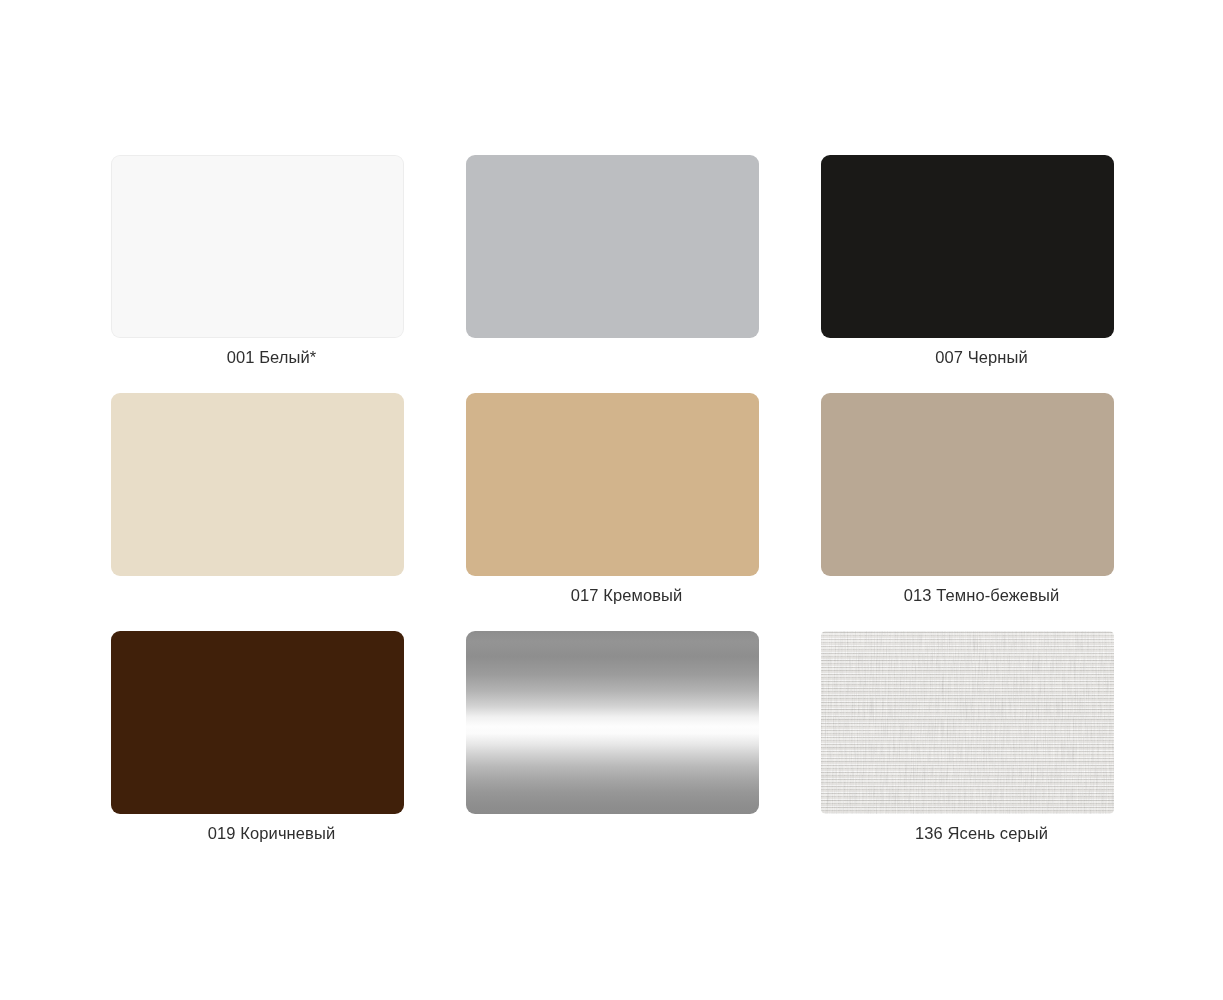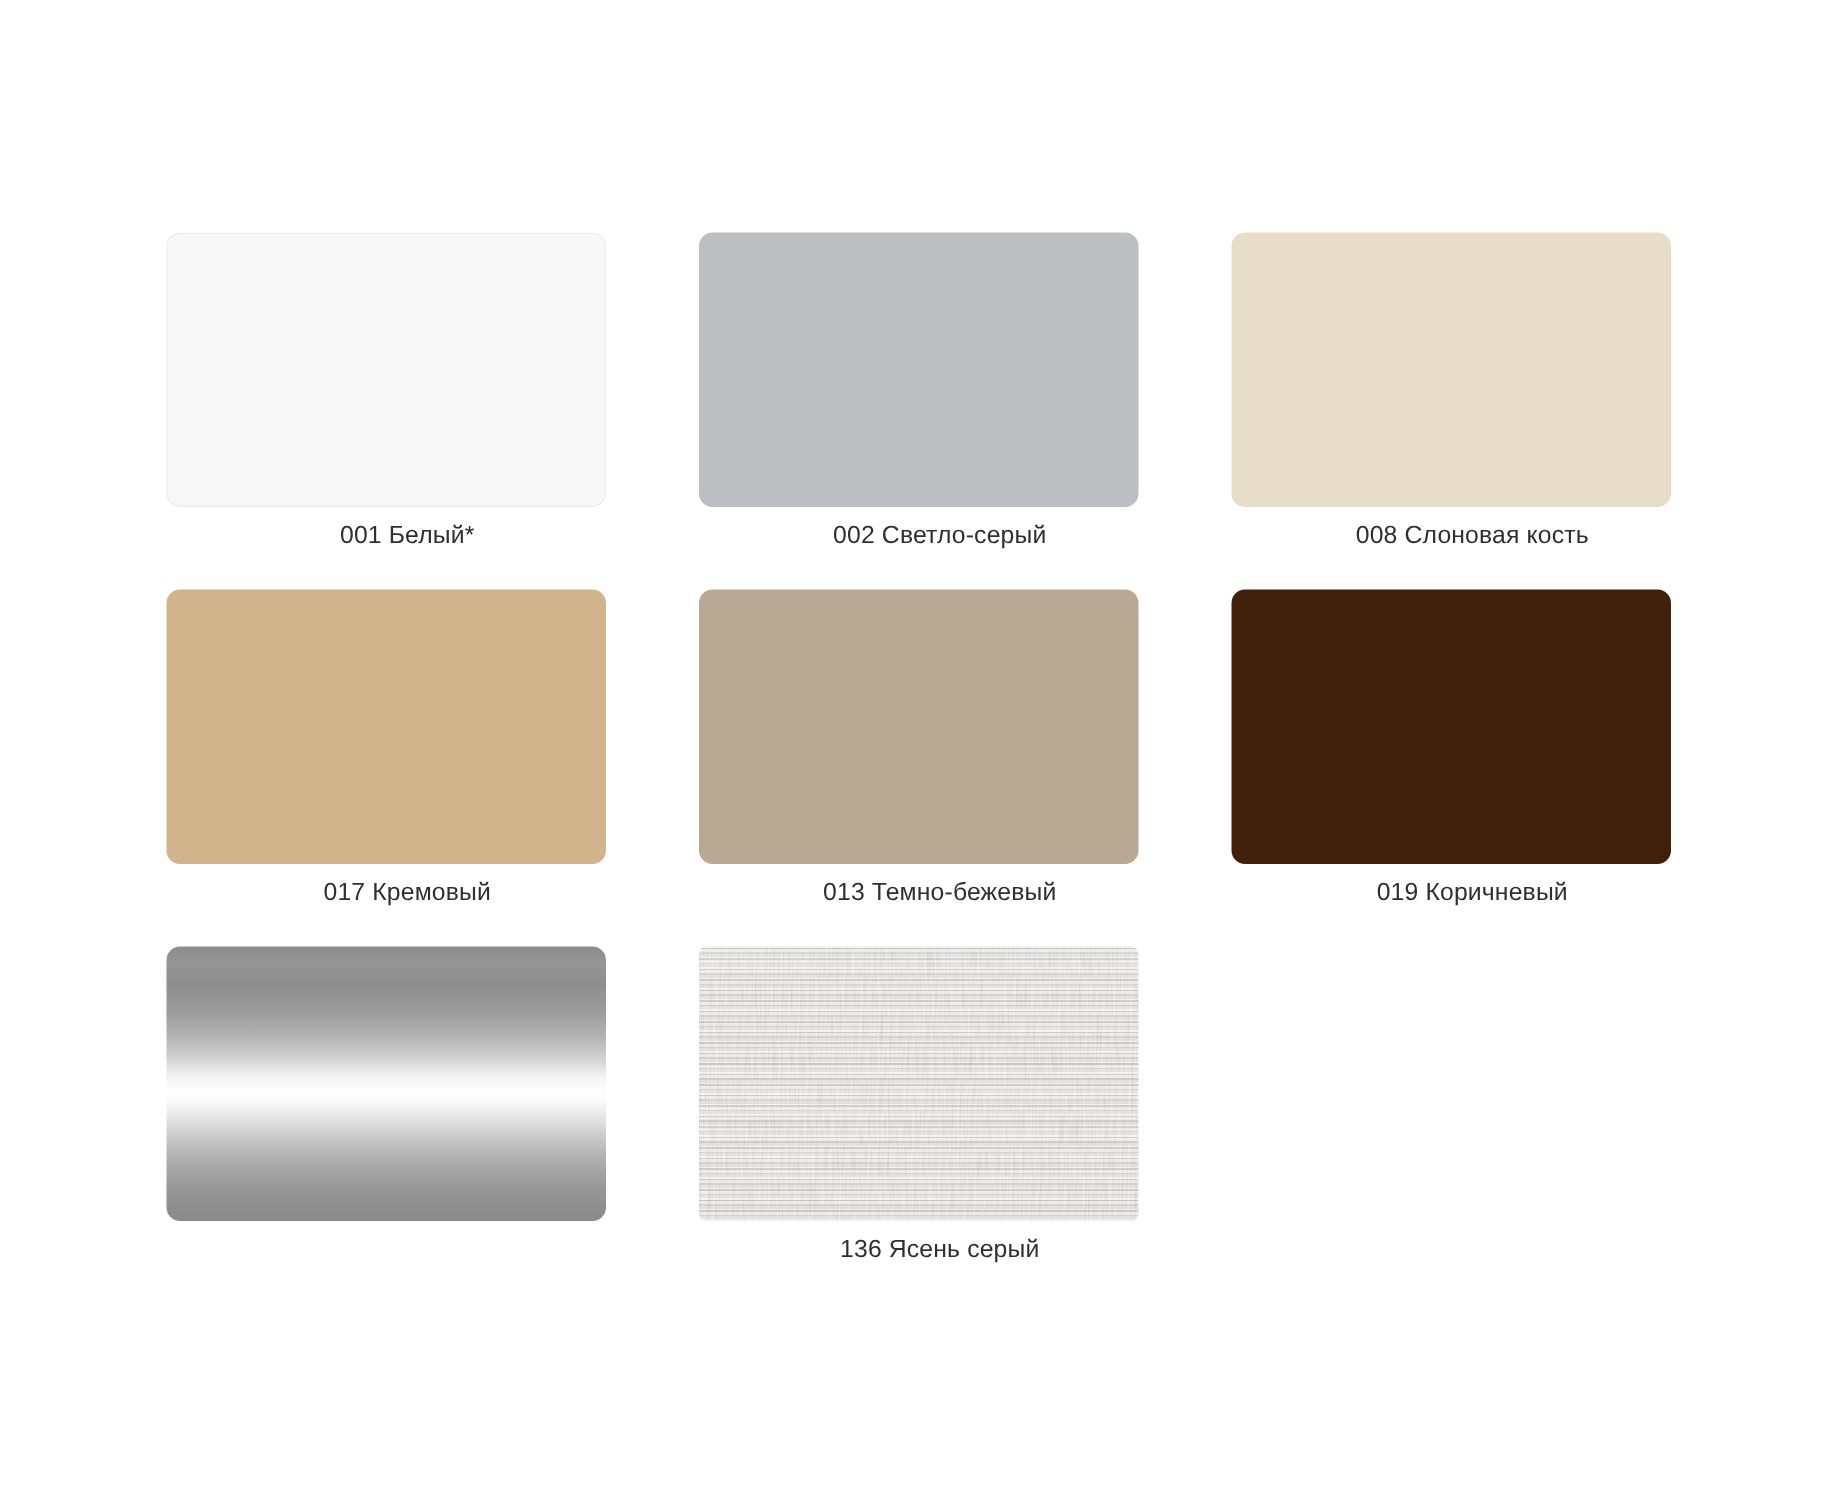--- a/index.html
+++ b/index.html
@@ -147,25 +147,27 @@
 <body>
 
 <div class="palette-sheet">
   <div class="swatch-grid" id="swatch-grid">
       <div class="swatch-cell">
         <div class="swatch-chip is-pale" style="background-color: rgb(248, 248, 248);"></div>
         <div class="swatch-label">001 Белый*</div>
       </div>
       <div class="swatch-cell">
         <div class="swatch-chip" style="background-color: rgb(188, 190, 193);"></div>
-        <div class="swatch-label">002 Светло-серый</div>
+      </div>
+      <div class="swatch-cell">
+        <div class="swatch-chip" style="background-color: rgb(26, 25, 23);"></div>
+        <div class="swatch-label">007 Черный</div>
       </div>
       <div class="swatch-cell">
         <div class="swatch-chip" style="background-color: rgb(232, 221, 200);"></div>
-        <div class="swatch-label">008 Слоновая кость</div>
       </div>
       <div class="swatch-cell">
         <div class="swatch-chip" style="background-color: rgb(210, 180, 140);"></div>
         <div class="swatch-label">017 Кремовый</div>
       </div>
       <div class="swatch-cell">
         <div class="swatch-chip" style="background-color: rgb(185, 168, 148);"></div>
         <div class="swatch-label">013 Темно-бежевый</div>
       </div>
       <div class="swatch-cell">

